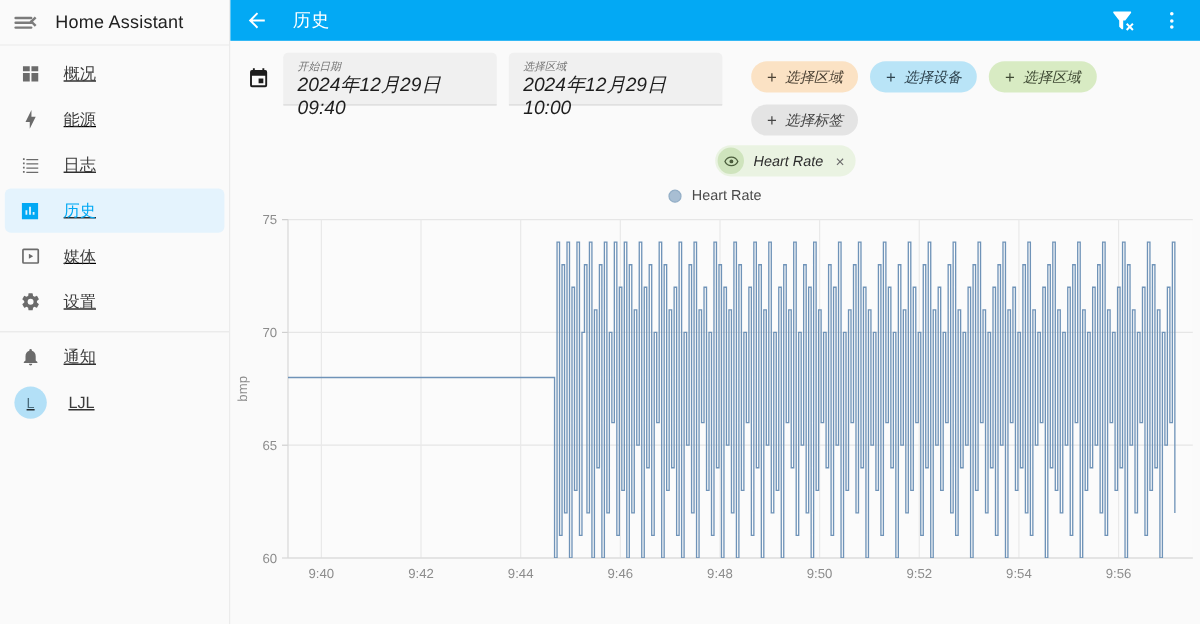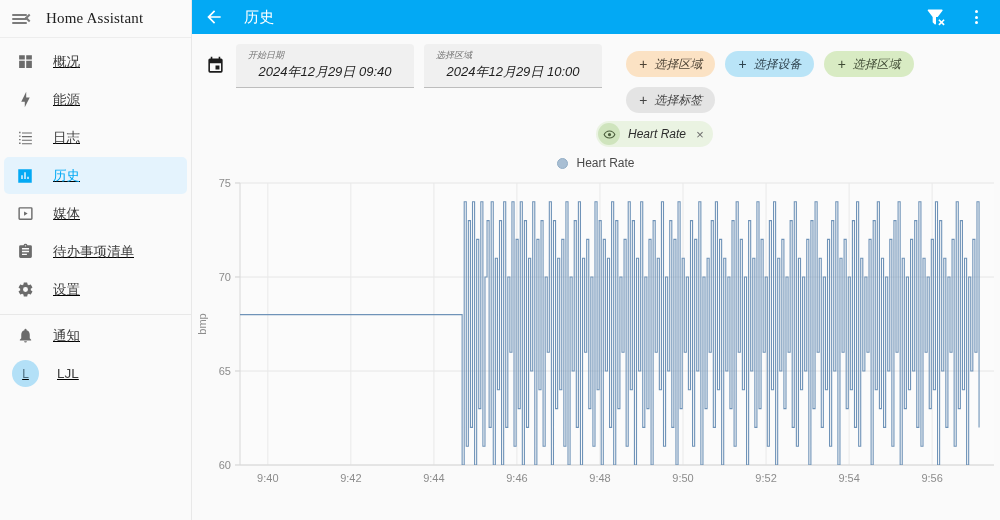--- a/index.html
+++ b/index.html
@@ -11,21 +11,21 @@
   .app { display: flex; width: 1000px; height: 520px; }
 
   
   .sidebar {
     width: 192px; height: 520px; background: #fafafa;
     border-right: 1px solid #e8e8e8;
     display: flex; flex-direction: column; flex: 0 0 192px;
   }
   .sb-header {
     height: 38px; display: flex; align-items: center; gap: 14px;
-    padding: 0 12px; border-bottom: 1px solid #ededed; font-family: Liberation Serif, serif;
+    padding: 0 12px; border-bottom: 1px solid #ededed;
   }
   .sb-title { font-size: 15px; color: #212121; letter-spacing: .2px; }
   .hamburger { width: 20px; height: 20px; position: relative; cursor: pointer; flex:0 0 20px;}
   .hamburger i { position: absolute; left: 0; height: 2px; background: #7b7b7b; border-radius: 1px; }
   .hamburger i:nth-child(1) { top: 5px; width: 15px; }
   .hamburger i:nth-child(2) { top: 9px; width: 15px; }
   .hamburger i:nth-child(3) { top: 13px; width: 15px; }
   .hamburger .arr {
     position:absolute; right:0; top:6px; width:6px; height:6px;
     border-left:2px solid #7b7b7b; border-bottom:2px solid #7b7b7b;
@@ -70,21 +70,21 @@
   
   .filterbar { padding: 10px 14px 0 14px; font-style: italic; }
   .frow { display: flex; align-items: flex-start; gap: 10px; }
   .cal-ico { width: 20px; height: 20px; margin-top: 12px; flex: 0 0 20px; }
   .datebox {
     background: #f0f0f0; border-radius: 4px 4px 0 0;
     border-bottom: 1px solid #bdbdbd;
     padding: 5px 12px 5px 12px; min-width: 178px; height: 44px; cursor: text;
   }
   .datebox .lbl { font-size: 9px; color: #757575; line-height: 13px; }
-  .datebox .val { font-size: 13px; color: #1e1e1e; line-height: 19px; text-align: center; }
+  .datebox .val { font-size: 16px; color: #1e1e1e; line-height: 19px; }
 
   .chips { display: flex; gap: 10px; margin-left: 14px; margin-top: 7px; flex-wrap: wrap; }
   .chip {
     height: 26px; border-radius: 13px; display: inline-flex; align-items: center;
     gap: 7px; padding: 0 13px; font-size: 12px; cursor: pointer; white-space: nowrap;
   }
   .chip .plus { font-size: 14px; line-height: 1; font-weight: 400; }
   .chip-area   { background: #fbe2c4; color: #4d4335; }
   .chip-device { background: #b9e4f7; color: #2f4450; }
   .chip-entity { background: #d8ebc3; color: #3f4a34; }
@@ -171,28 +171,20 @@
       <div class="sb-item">
         <span class="ico">
           <svg width="17" height="17" viewBox="0 0 24 24" fill="none" stroke="#6b6b6b" stroke-width="2">
             <rect x="3" y="4" width="18" height="16" rx="1"></rect>
             <path d="M10 9l5 3-5 3V9z" fill="#6b6b6b" stroke="none"></path>
           </svg>
         </span>
         <span class="sb-label">媒体</span>
       </div>
 
-      <div class="sb-item">
-        <span class="ico">
-          <svg width="17" height="17" viewBox="0 0 24 24" fill="#6b6b6b">
-            <path d="M19 3h-4.2A3 3 0 0012 1a3 3 0 00-2.8 2H5a2 2 0 00-2 2v14a2 2 0 002 2h14a2 2 0 002-2V5a2 2 0 00-2-2m-7 0a1 1 0 110 2 1 1 0 010-2M7 7h10v2H7V7m0 4h10v2H7v-2m0 4h7v2H7v-2z"></path>
-          </svg>
-        </span>
-        <span class="sb-label">待办事项清单</span>
-      </div>
 
       <div class="sb-gap"></div>
 
 
       <div class="sb-item">
         <span class="ico">
           <svg width="17" height="17" viewBox="0 0 24 24" fill="#6b6b6b">
             <path d="M12 15.5A3.5 3.5 0 018.5 12 3.5 3.5 0 0112 8.5a3.5 3.5 0 013.5 3.5 3.5 3.5 0 01-3.5 3.5m7.43-2.53c.04-.32.07-.64.07-.97 0-.33-.03-.66-.07-1l2.11-1.63c.19-.15.24-.42.12-.64l-2-3.46c-.12-.22-.39-.31-.61-.22l-2.49 1c-.52-.39-1.06-.73-1.69-.98l-.37-2.65A.506.506 0 0014 2h-4c-.25 0-.46.18-.5.42l-.37 2.65c-.63.25-1.17.59-1.69.98l-2.49-1c-.22-.09-.49 0-.61.22l-2 3.46c-.13.22-.07.49.12.64L4.57 11c-.04.34-.07.67-.07 1 0 .33.03.65.07.97l-2.11 1.66c-.19.15-.25.42-.12.64l2 3.46c.12.22.39.3.61.22l2.49-1.01c.52.4 1.06.74 1.69.99l.37 2.65c.04.24.25.42.5.42h4c.25 0 .46-.18.5-.42l.37-2.65c.63-.26 1.17-.59 1.69-.99l2.49 1.01c.22.08.49 0 .61-.22l2-3.46c.12-.22.07-.49-.12-.64l-2.11-1.66z"></path>
           </svg>
         </span>

